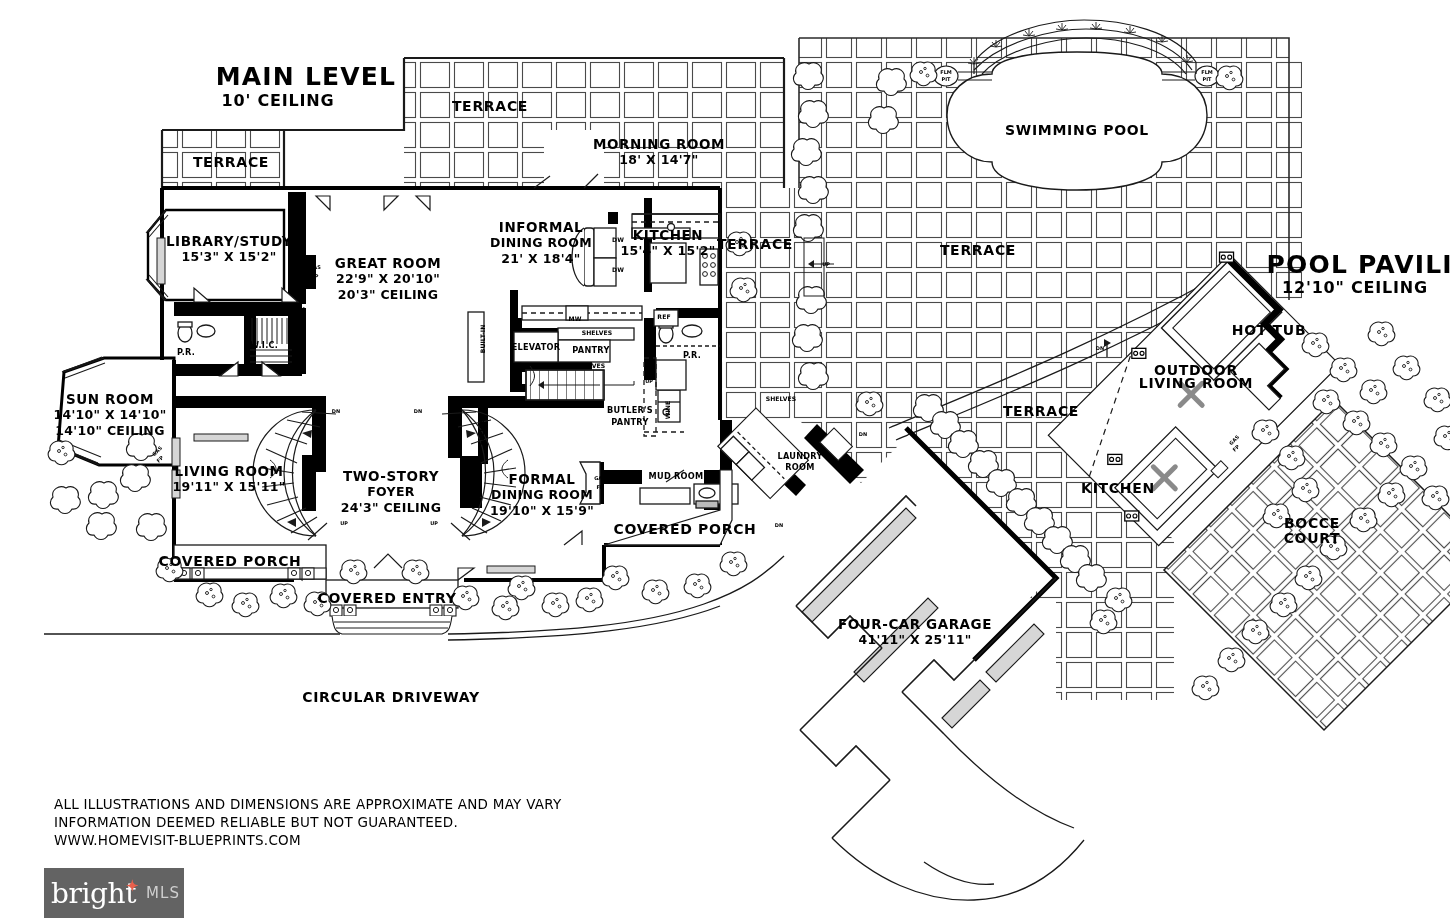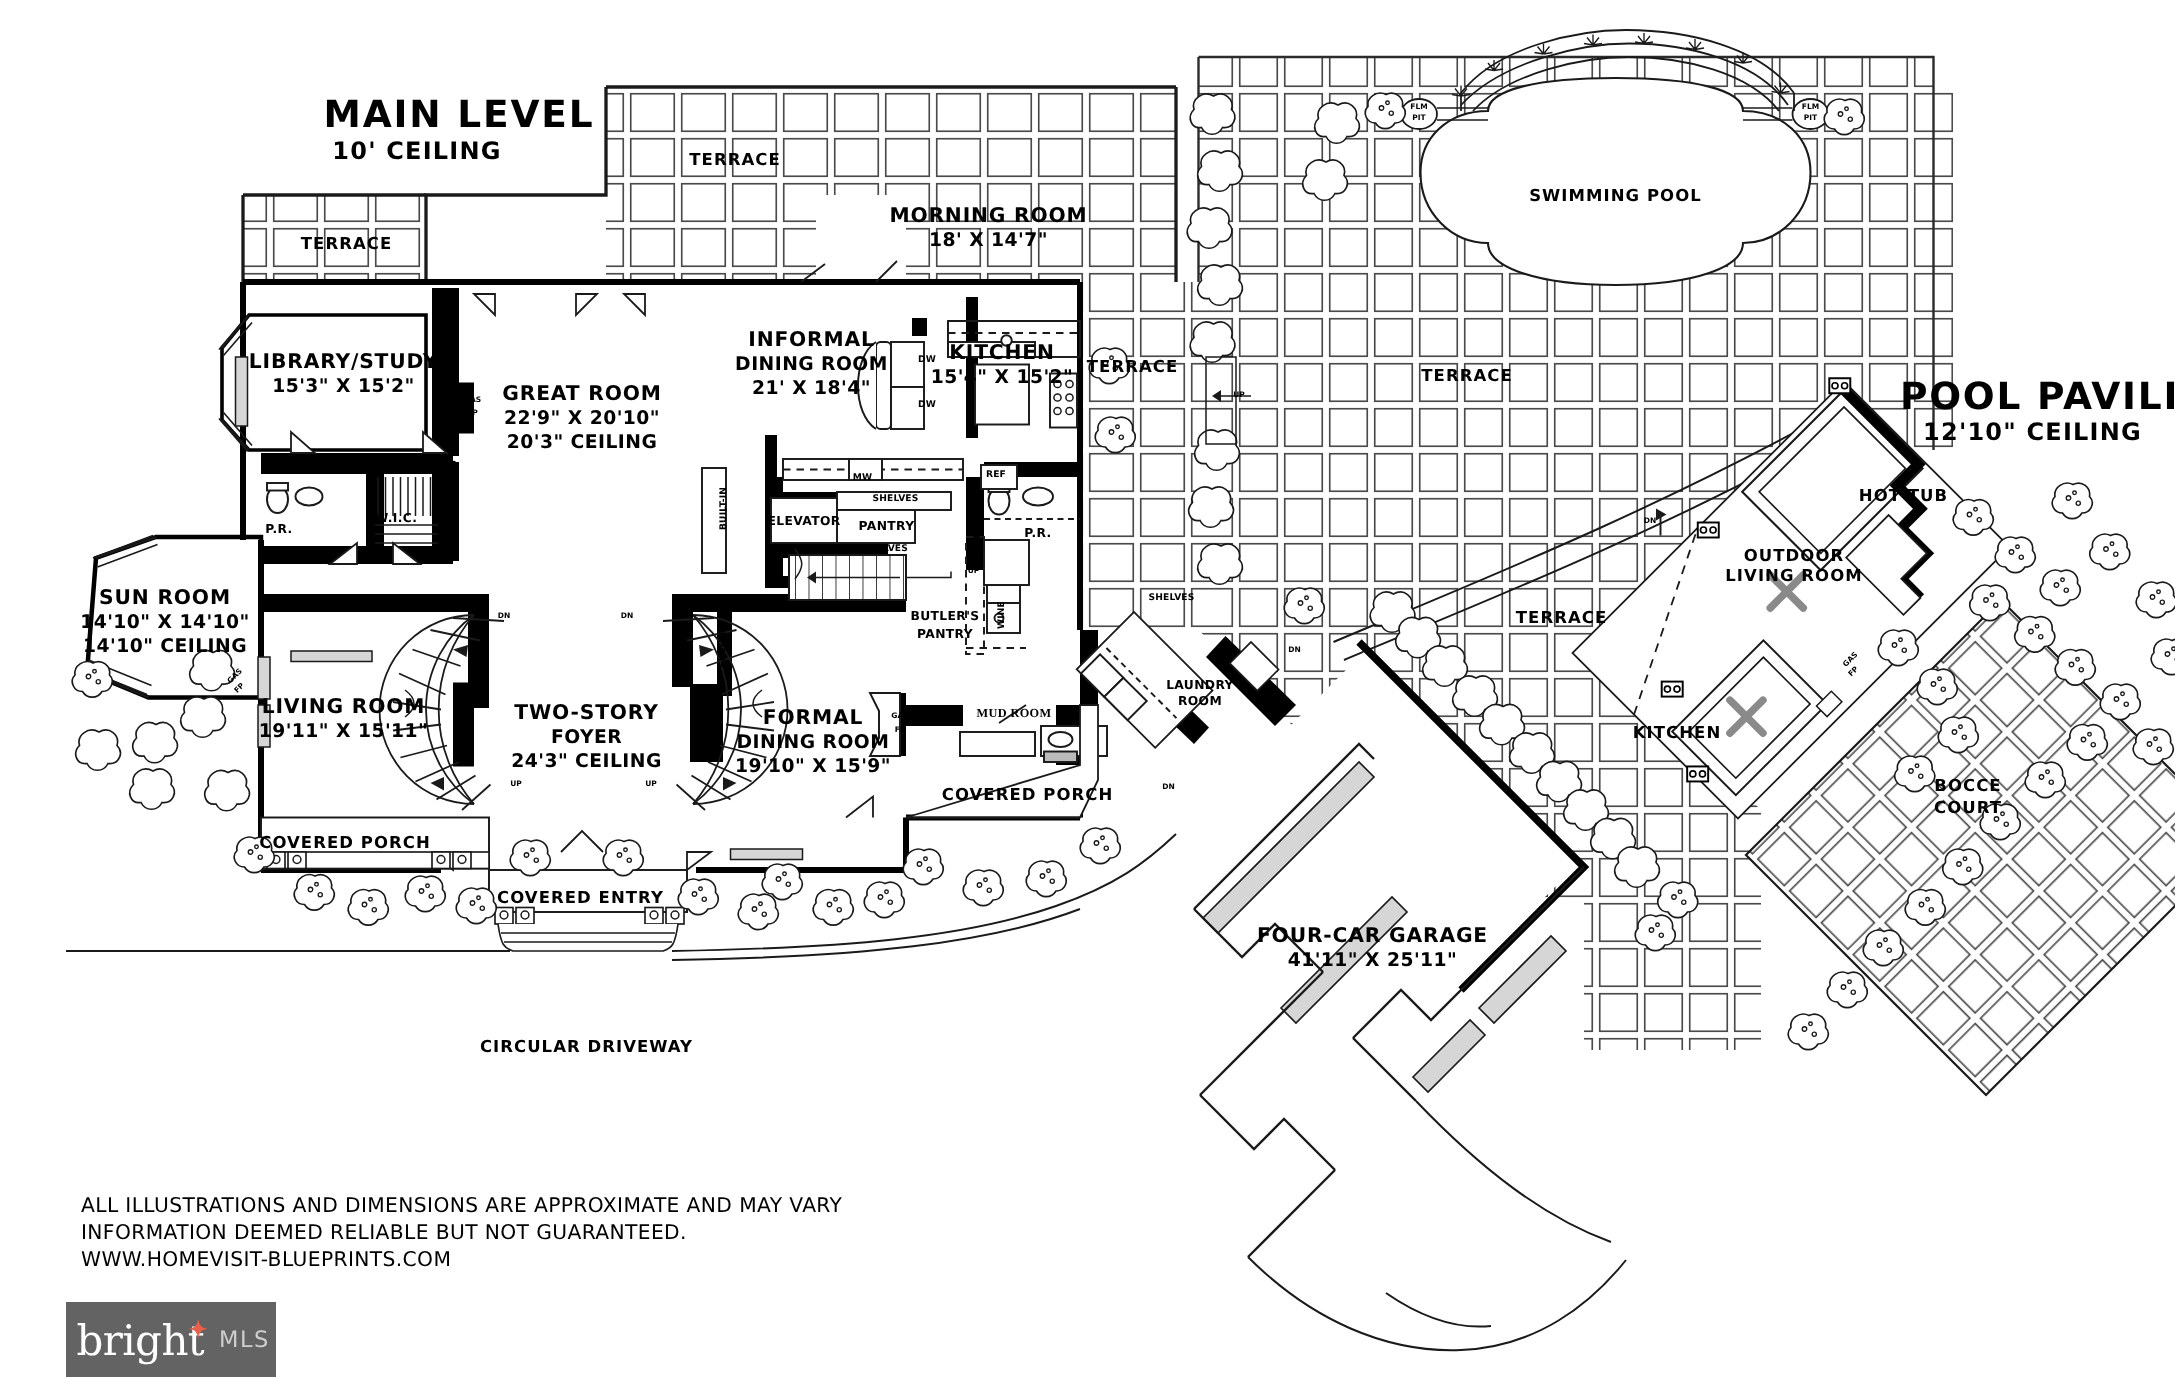--- a/index.html
+++ b/index.html
@@ -44,21 +44,21 @@
     font-weight:600;
     letter-spacing:.55px;
   }
   .room .dim{
     display:block;
     font-size:12.5px;
     font-weight:600;
     letter-spacing:.3px;
   }
   .area{
-    font-size:11px;
+    font-size:14px;
     font-weight:600;
     letter-spacing:.7px;
   }
   .small{
     font-size:8.2px;
     font-weight:600;
     letter-spacing:.25px;
   }
   .tiny{
     font-size:6.1px;
@@ -988,21 +988,21 @@
   <div class="lbl small" style="left:492px;top:347px;">ELEVATOR</div>
   <div class="lbl small" style="left:547px;top:350px;">PANTRY</div>
   <div class="lbl tiny rot90" style="left:439px;top:339px;">BUILT-IN</div>
   <div class="lbl tiny" style="left:531px;top:319px;">MW</div>
   <div class="lbl tiny" style="left:620px;top:317px;">REF</div>
   <div class="lbl tiny" style="left:574px;top:240px;">DW</div>
   <div class="lbl tiny" style="left:574px;top:270px;">DW</div>
   <div class="lbl tiny rot90" style="left:624px;top:410px;">WINE</div>
   <div class="lbl small" style="left:586px;top:410px;">BUTLER'S</div>
   <div class="lbl small" style="left:586px;top:422px;">PANTRY</div>
-  <div class="lbl small" style="left:632px;top:476px;font-family:Liberation Serif, serif;">MUD ROOM</div>
+  <div class="lbl small" style="left:632px;top:476px;">MUD ROOM</div>
   <div class="lbl small" style="left:756px;top:456px;">LAUNDRY</div>
   <div class="lbl small" style="left:756px;top:467px;">ROOM</div>
 
   <div class="lbl micro" style="left:300px;top:523px;">UP</div>
   <div class="lbl micro" style="left:390px;top:523px;">UP</div>
   <div class="lbl micro" style="left:292px;top:411px;">DN</div>
   <div class="lbl micro" style="left:374px;top:411px;">DN</div>
   <div class="lbl micro" style="left:605px;top:381px;">UP</div>
   <div class="lbl micro" style="left:782px;top:264px;">UP</div>
   <div class="lbl micro" style="left:1056px;top:348px;">DN</div>

